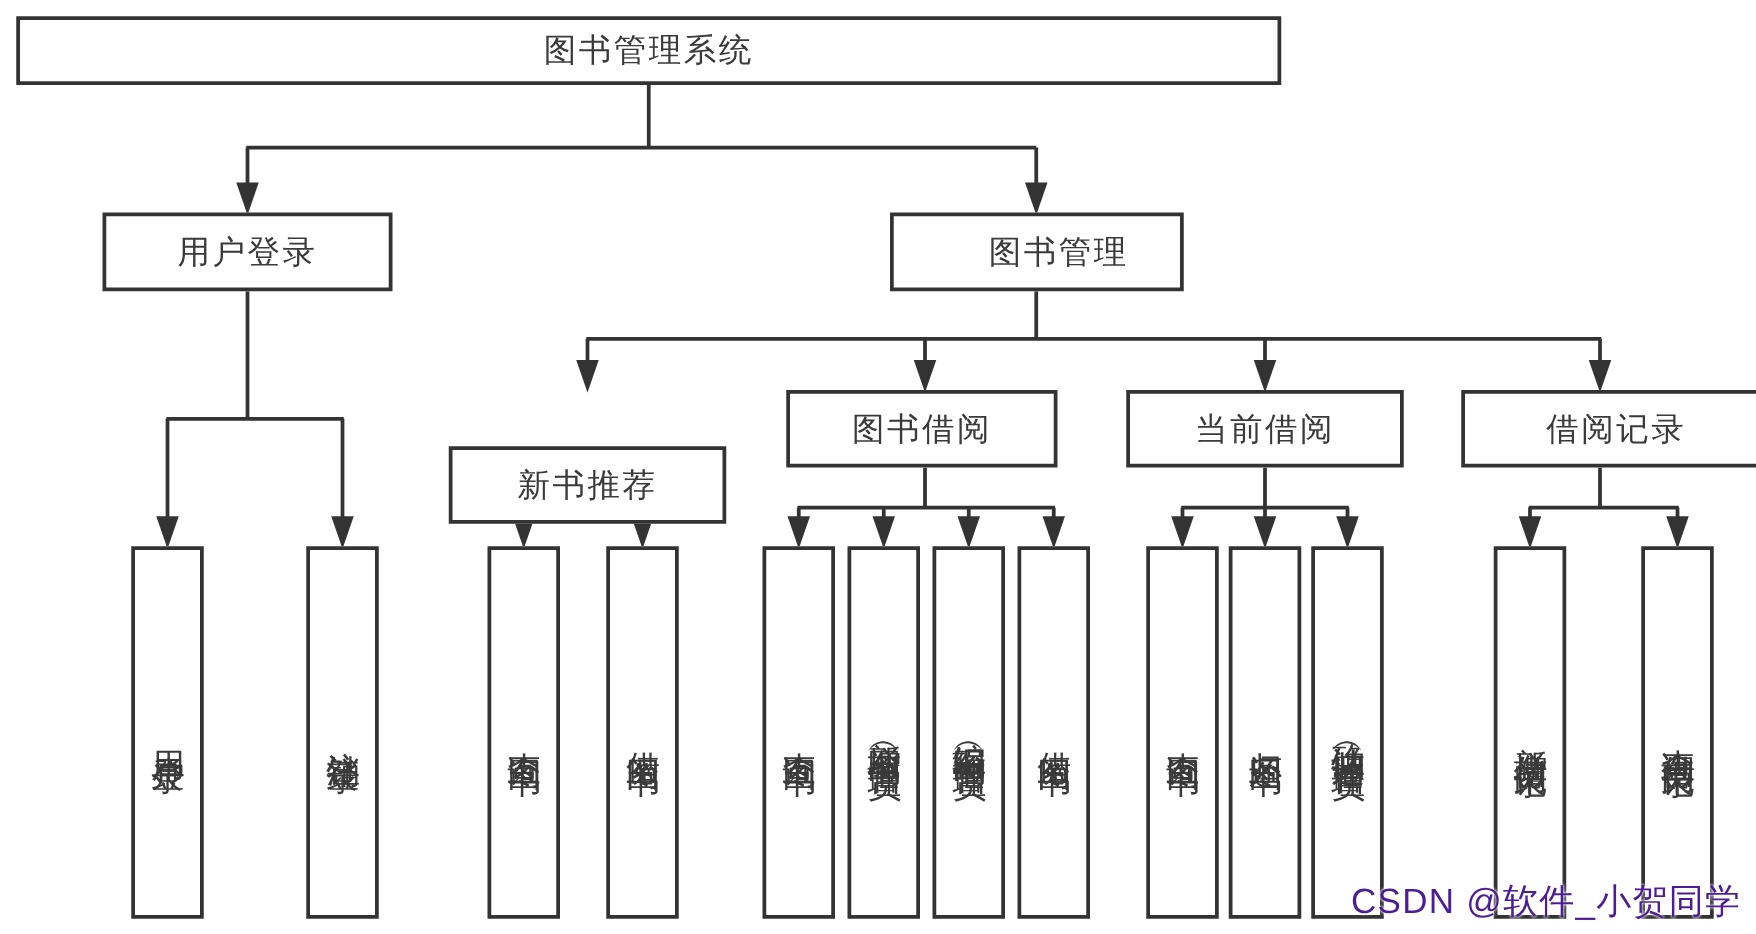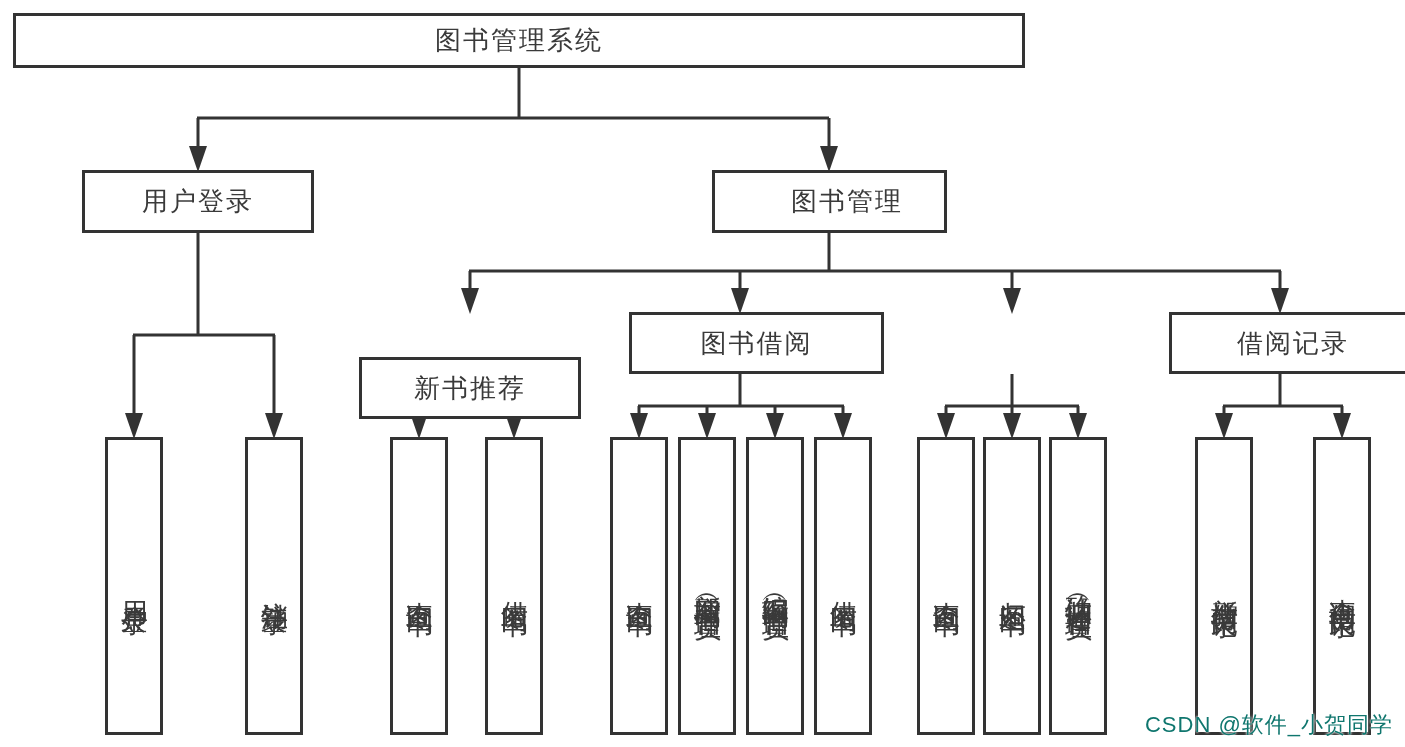--- a/index.html
+++ b/index.html
@@ -29,36 +29,36 @@
     letter-spacing:3px;
     line-height:1;
     color:#3a3a3a;
     white-space:nowrap;
   }
   
   .p-root{left:13px;top:13px;width:1012px;height:55px;}
   .p-user{left:82px;top:170px;width:232px;height:63px;}
   .p-mgmt{left:712px;top:170px;width:235px;height:63px;padding-left:35px;}
   .p-b1{left:359px;top:312px;width:222px;height:62px;margin-top:45px;}
-  .p-b2{left:629px;top:312px;width:255px;height:62px;}
+  .p-b2{left:629px;top:312px;width:217px;height:62px;}
   .p-b3{left:901px;top:312px;width:222px;height:62px;}
   .p-b4{left:1169px;top:312px;width:248px;height:62px;}
   .leaf{top:437px;width:58px;height:298px;}
   .p-l1{left:105px;}  .p-l2{left:245px;}
   .p-l3{left:390px;}  .p-l4{left:485px;}
   .p-l5{left:610px;}  .p-l6{left:678px;}
   .p-l7{left:746px;}  .p-l8{left:814px;}
   .p-l9{left:917px;}  .p-l10{left:983px;} .p-l11{left:1049px;}
   .p-l12{left:1195px;}.p-l13{left:1313px;}
   .watermark{
     position:absolute;
     right:12px;bottom:7px;
-    font-size:22px;
+    font-size:28px;
     letter-spacing:1px;
-    color:#0f766e;
+    color:#4c1d95;
     text-shadow:0 0 3px #ffffff,0 0 2px #ffffff;
     z-index:6;
     white-space:nowrap;
   }
 </style>
 </head>
 <body>
 
 <div class="canvas">
 
@@ -115,20 +115,23 @@
   <div class="node p-mgmt">
     <span class="hlbl">图书管理</span>
   </div>
 
   <div class="node p-b1">
     <span class="hlbl">新书推荐</span>
   </div>
   <div class="node p-b2">
     <span class="hlbl">图书借阅</span>
   </div>
+  <div class="node p-b3">
+    <span class="hlbl">当前借阅</span>
+  </div>
   <div class="node p-b4">
     <span class="hlbl">借阅记录</span>
   </div>
 
   <div class="node leaf p-l1">
     <span class="vtext">用户登录</span>
   </div>
   <div class="node leaf p-l2">
     <span class="vtext">注销登录</span>
   </div>

